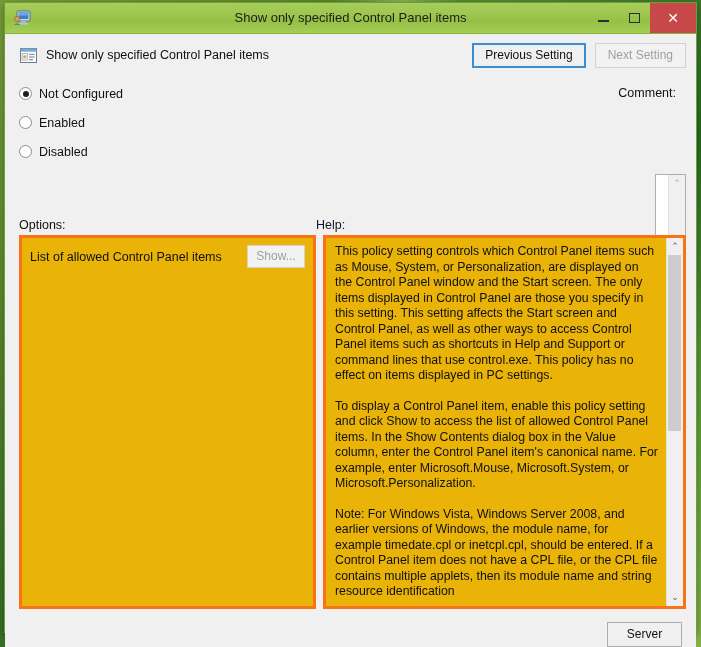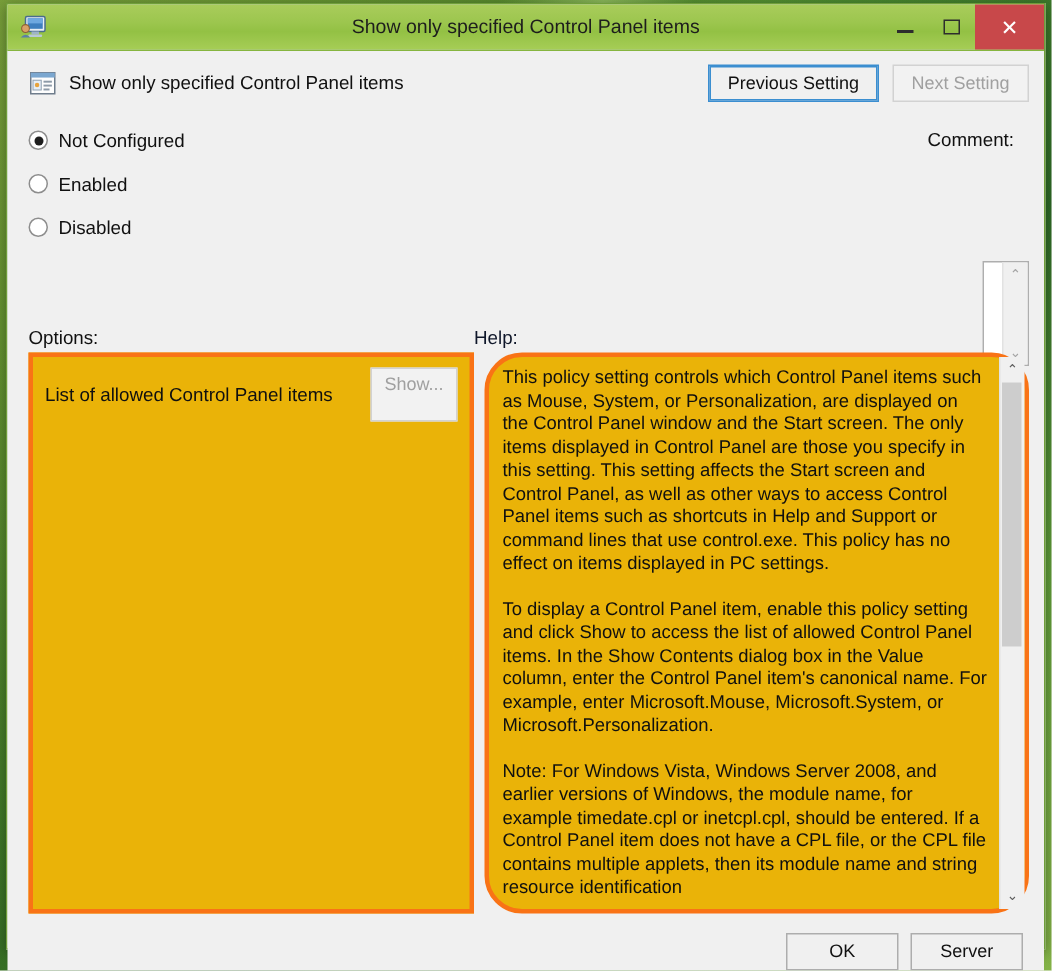--- a/index.html
+++ b/index.html
@@ -321,28 +321,27 @@
     align-items: center;
     padding: 7px 8px 0 8px;
   }
   .option-item-label {
     font-size: 12.5px;
     color: #101010;
     flex: 1 1 auto;
   }
   .btn-show {
     min-width: 58px;
-    height: 36px;
+    height: 23px;
     line-height: 21px;
     font-size: 12px;
     padding: 0 8px;
   }
   .help-panel {
     flex: 1 1 auto;
-    border-radius: 25px;
   }
   .help-text {
     flex: 1 1 auto;
     padding: 6px 8px 6px 9px;
     font-size: 12.3px;
     line-height: 15.5px;
     color: #101010;
     overflow: hidden;
     box-sizing: border-box;
   }
@@ -488,18 +487,17 @@
         <div class="vscroll">
           <div class="scroll-arrow dark">⌃</div>
           <div class="scroll-thumb" style="top:17px; height:176px;"></div>
           <div class="scroll-arrow dark">⌄</div>
         </div>
       </div>
 
     </div>
 
     <div class="footer">
-      <div class="btn btn-footer">OK</div>
       <div class="btn btn-footer">Server</div>
     </div>
 
   </div>
 </div>
 
 </body></html>

